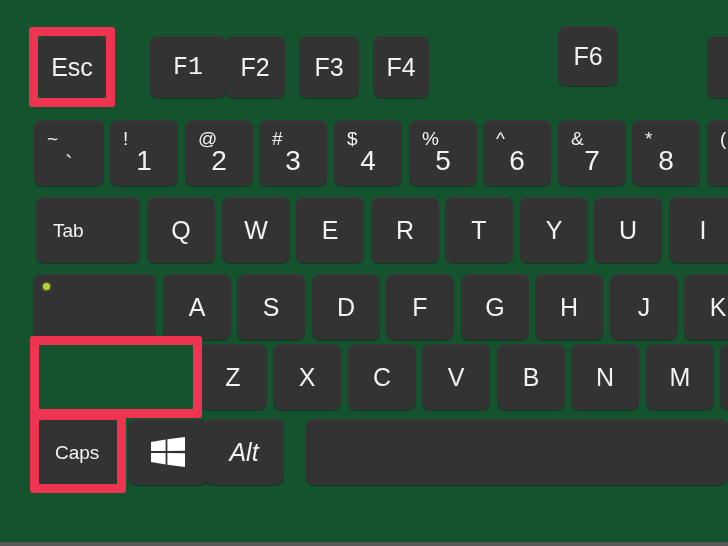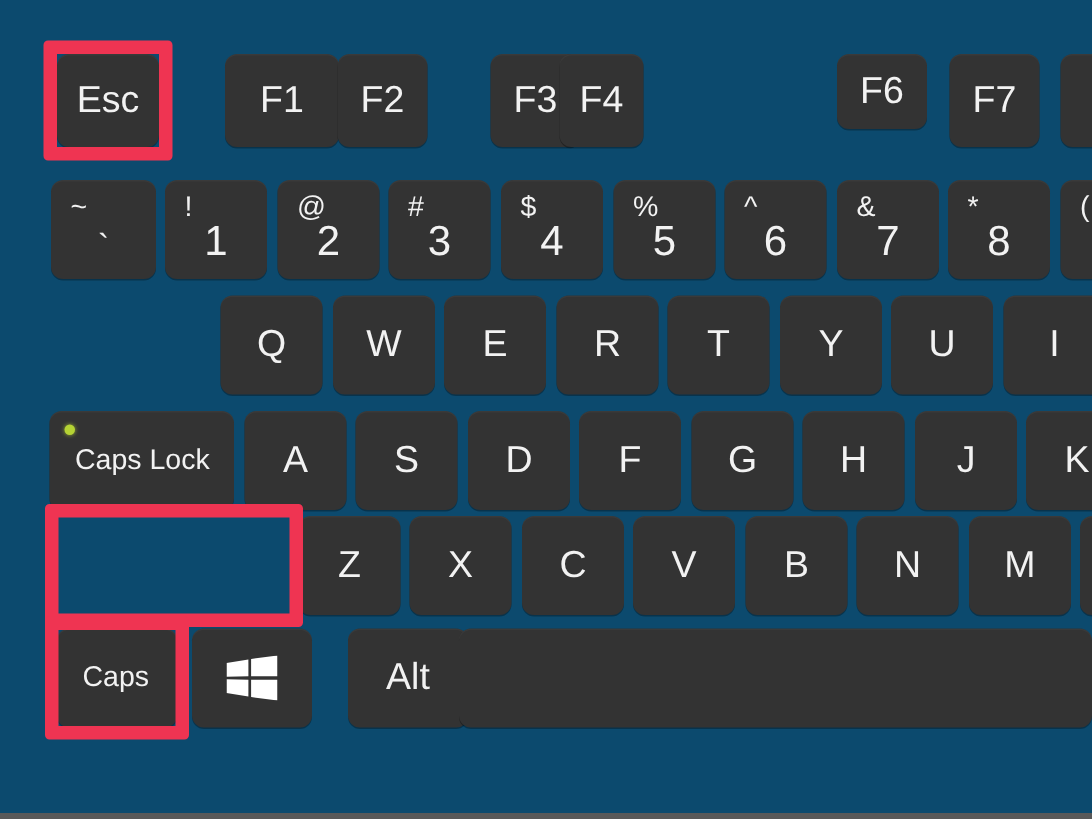--- a/index.html
+++ b/index.html
@@ -8,21 +8,21 @@
     padding: 0;
     background: #666;
   }
   body {
     font-family: "Liberation Sans", sans-serif;
   }
   #keyboard {
     position: relative;
     width: 728px;
     height: 546px;
-    background: #0c4a6e;
+    background: #14532d;
     overflow: hidden;
   }
   .bezel-bottom {
     position: absolute;
     left: 0;
     bottom: 0;
     width: 728px;
     height: 4px;
     background: #595959;
   }
@@ -115,37 +115,34 @@
   }
 </style>
 </head>
 <body>
 
 <div id="keyboard">
 
   <div class="key center" style="left:38px;top:36px;width:68px;height:62px;">
     <span class="lbl">Esc</span>
   </div>
-  <div class="key center" style="left:150px;top:36px;width:76px;height:62px;">
+  <div class="key center" style="left:150px;top:36px;width:76px;height:62px;font-family:Liberation Mono, monospace;">
     <span class="lbl">F1</span>
   </div>
   <div class="key center" style="left:225px;top:36px;width:60px;height:62px;">
     <span class="lbl">F2</span>
   </div>
-  <div class="key center" style="left:299px;top:36px;width:60px;height:62px;margin-left:28px;">
+  <div class="key center" style="left:299px;top:36px;width:60px;height:62px;">
     <span class="lbl">F3</span>
   </div>
   <div class="key center" style="left:373px;top:36px;width:56px;height:62px;">
     <span class="lbl">F4</span>
   </div>
-  <div class="key center" style="left:558px;top:36px;width:60px;height:50px;">
+  <div class="key center" style="left:558px;top:26px;width:60px;height:60px;">
     <span class="lbl">F6</span>
-  </div>
-  <div class="key center" style="left:633px;top:36px;width:60px;height:62px;">
-    <span class="lbl">F7</span>
   </div>
   <div class="key center" style="left:707px;top:36px;width:60px;height:62px;">
     <span class="lbl"></span>
   </div>
 
   <div class="key dual" style="left:34px;top:120px;width:70px;height:66px;">
     <span class="sym">~</span>
     <span class="num tilde-mark">`</span>
   </div>
   <div class="key dual" style="left:110px;top:120px;width:68px;height:66px;">
@@ -178,20 +175,23 @@
   </div>
   <div class="key dual" style="left:632px;top:120px;width:68px;height:66px;">
     <span class="sym">*</span>
     <span class="num">8</span>
   </div>
   <div class="key dual" style="left:707px;top:120px;width:68px;height:66px;">
     <span class="sym">(</span>
     <span class="num">9</span>
   </div>
 
+  <div class="key leftlabel" style="left:36px;top:197px;width:104px;height:66px;">
+    <span class="lbl">Tab</span>
+  </div>
   <div class="key center" style="left:147px;top:197px;width:68px;height:66px;">
     <span class="lbl">Q</span>
   </div>
   <div class="key center" style="left:222px;top:197px;width:68px;height:66px;">
     <span class="lbl">W</span>
   </div>
   <div class="key center" style="left:296px;top:197px;width:68px;height:66px;">
     <span class="lbl">E</span>
   </div>
   <div class="key center" style="left:371px;top:197px;width:68px;height:66px;">
@@ -205,21 +205,20 @@
   </div>
   <div class="key center" style="left:594px;top:197px;width:68px;height:66px;">
     <span class="lbl">U</span>
   </div>
   <div class="key center" style="left:669px;top:197px;width:68px;height:66px;">
     <span class="lbl">I</span>
   </div>
 
   <div class="key leftlabel" style="left:33px;top:274px;width:123px;height:66px;">
     <span class="led"></span>
-    <span class="lbl">Caps Lock</span>
   </div>
   <div class="key center" style="left:163px;top:274px;width:68px;height:66px;">
     <span class="lbl">A</span>
   </div>
   <div class="key center" style="left:237px;top:274px;width:68px;height:66px;">
     <span class="lbl">S</span>
   </div>
   <div class="key center" style="left:312px;top:274px;width:68px;height:66px;">
     <span class="lbl">D</span>
   </div>
@@ -269,21 +268,21 @@
   </div>
   <div class="key center" style="left:128px;top:419px;width:80px;height:66px;">
     <svg class="winlogo" viewBox="0 0 34 30" aria-hidden="true">
       <polygon points="0,5.0 14.6,2.6 14.6,13.9 0,14.1" fill="#ffffff"></polygon>
       <polygon points="16.4,2.3 34,0 34,13.8 16.4,13.9" fill="#ffffff"></polygon>
       <polygon points="0,15.9 14.6,16.1 14.6,27.4 0,25.0" fill="#ffffff"></polygon>
       <polygon points="16.4,16.1 34,16.2 34,30 16.4,27.7" fill="#ffffff"></polygon>
     </svg>
     <span class="lbl"></span>
   </div>
-  <div class="key center" style="left:232px;top:419px;width:80px;height:66px;">
+  <div class="key center" style="left:204px;top:419px;width:80px;height:66px;font-style:italic;">
     <span class="lbl">Alt</span>
   </div>
   <div class="key center" style="left:306px;top:419px;width:422px;height:66px;">
     <span class="lbl"></span>
   </div>
 
   <div class="highlight" style="left:29px;top:27px;width:86px;height:80px;"></div>
   <div class="highlight" style="left:30px;top:336px;width:172px;height:82px;"></div>
   <div class="highlight" style="left:30px;top:411px;width:96px;height:82px;"></div>
 

